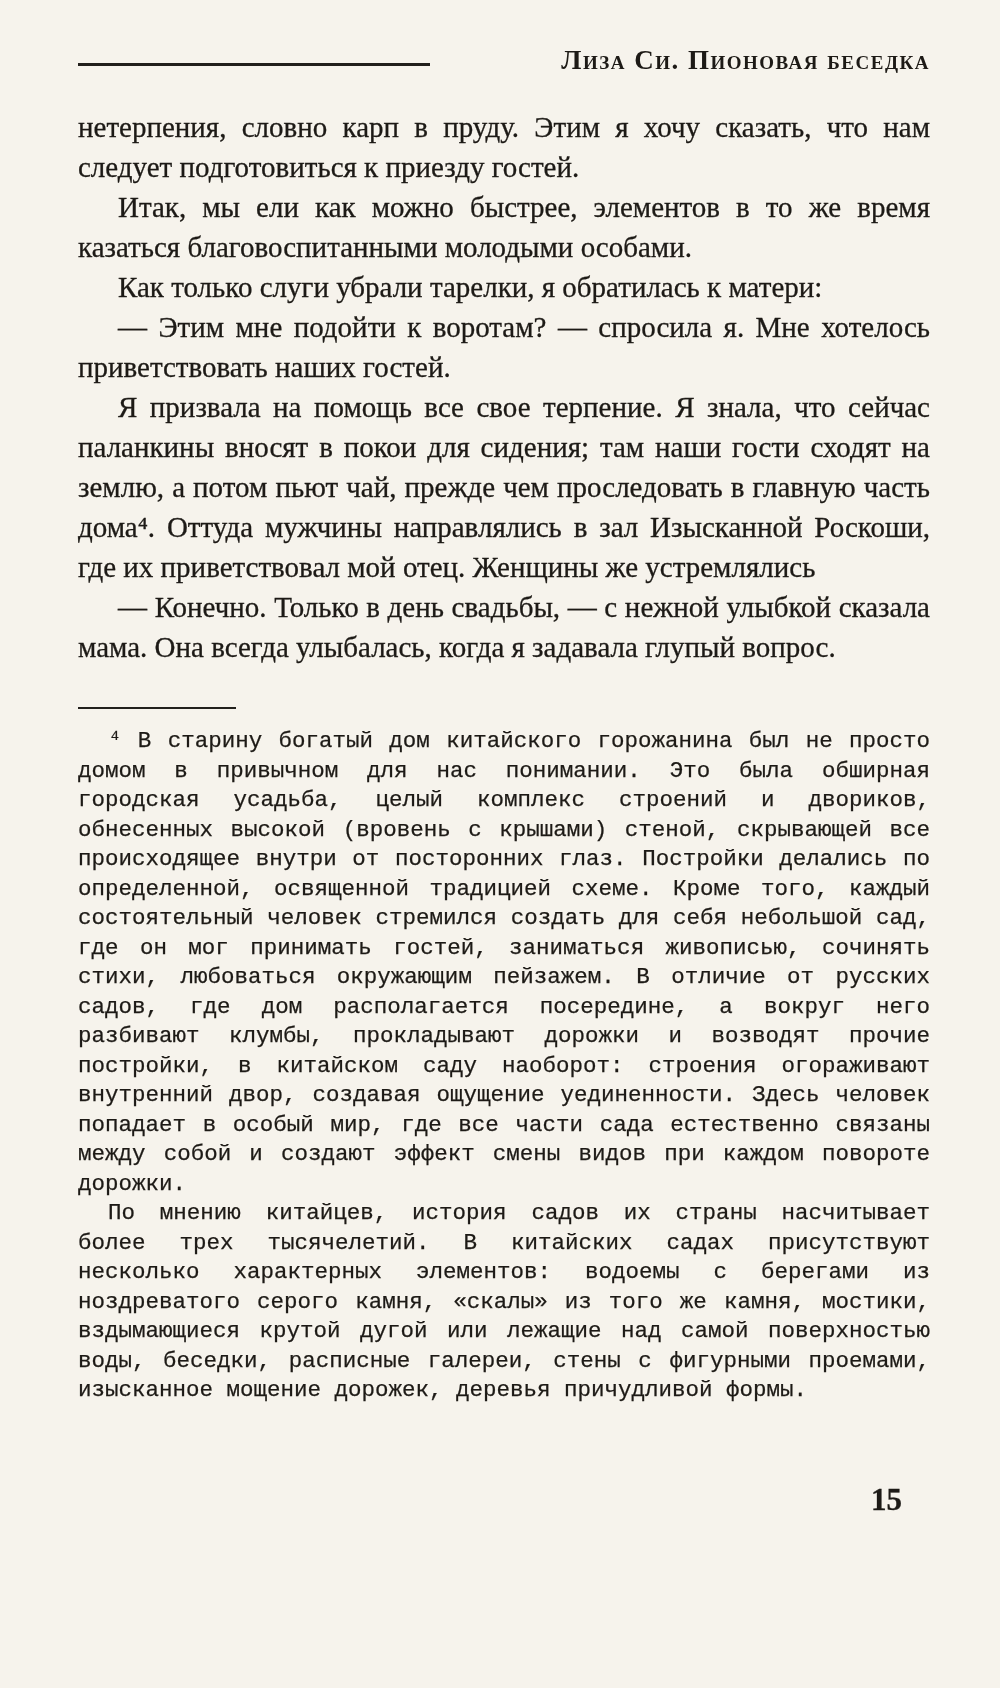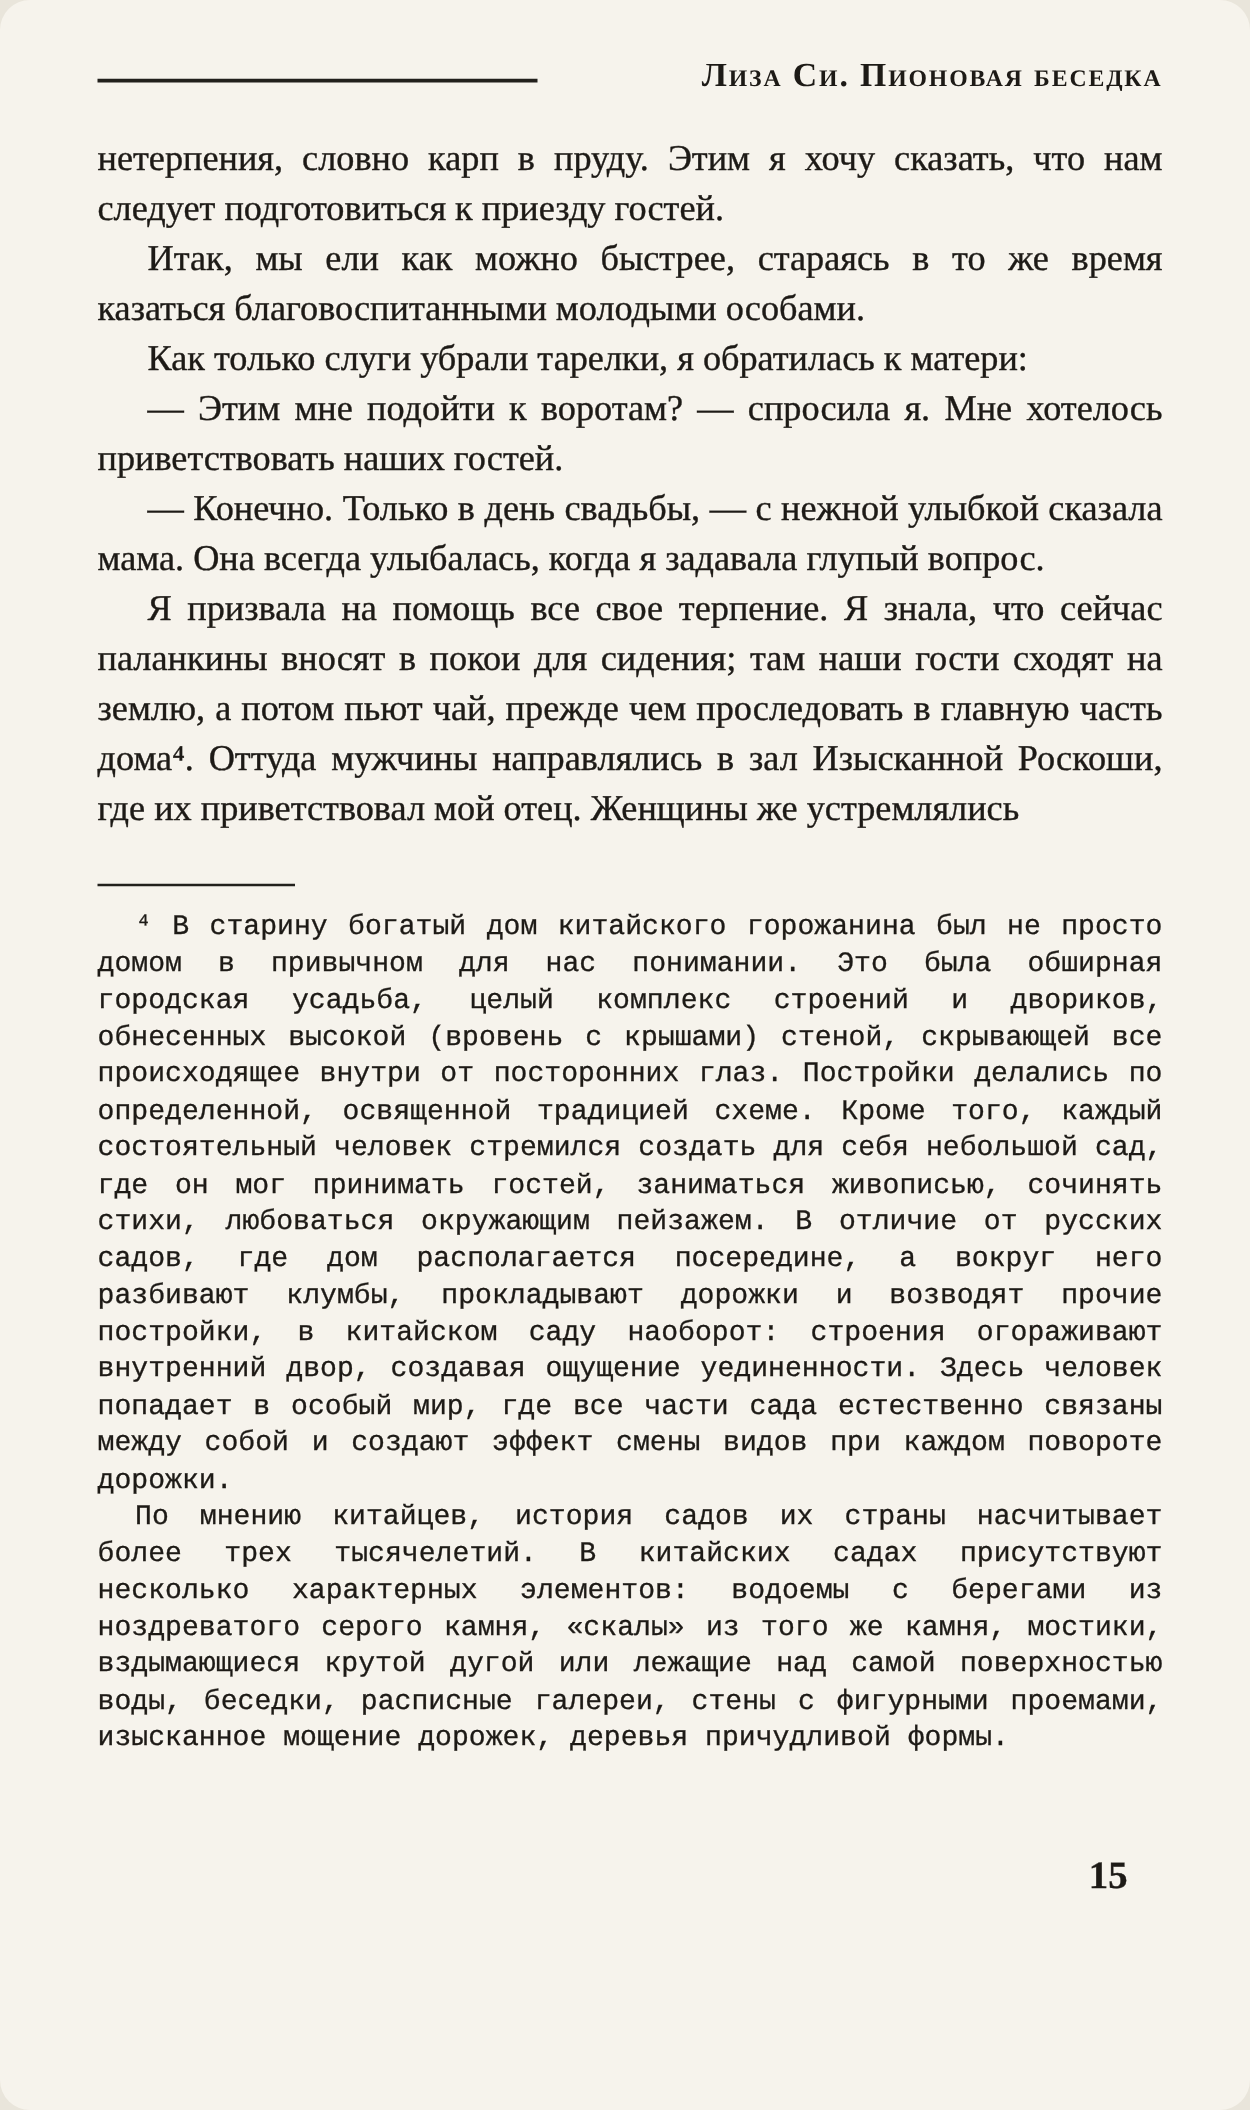--- a/index.html
+++ b/index.html
@@ -9,21 +9,20 @@
     background: #e9e5db;
   }
   .page {
     position: relative;
     width: 1000px;
     height: 1688px;
     background: #f6f3ec;
     color: #1d1a16;
     padding: 42px 70px 18px 78px;
     overflow: hidden;
-    border-radius: 24px;
   }
   
   .running-head {
     display: flex;
     align-items: center;
     gap: 34px;
     height: 36px;
     margin-bottom: 24px;
   }
   .head-rule {
@@ -78,25 +77,25 @@
 
 <div class="page">
 
   <header class="running-head">
     <span class="head-rule"></span>
     <span class="head-title">Лиза Си. Пионовая беседка</span>
   </header>
 
   <main class="body-text">
     <p class="para no-indent">нетерпения, словно карп в пруду. Этим я хочу сказать, что нам следует подготовиться к приезду гостей.</p>
-    <p class="para">Итак, мы ели как можно быстрее, стараясь в то же время казаться благовоспитанными молодыми особами.</p>
+    <p class="para">Итак, мы ели как можно быстрее, элементов в то же время казаться благовоспитанными молодыми особами.</p>
     <p class="para">Как только слуги убрали тарелки, я обратилась к матери:</p>
     <p class="para">— Этим мне подойти к воротам? — спросила я. Мне хотелось приветствовать наших гостей.</p>
+    <p class="para">Я призвала на помощь все свое терпение. Я знала, что сейчас паланкины вносят в покои для сидения; там наши гости сходят на землю, а потом пьют чай, прежде чем проследовать в главную часть дома⁴. Оттуда мужчины направлялись в зал Изысканной Роскоши, где их приветствовал мой отец. Женщины же устремлялись</p>
     <p class="para">— Конечно. Только в день свадьбы, — с нежной улыбкой сказала мама. Она всегда улыбалась, когда я задавала глупый вопрос.</p>
-    <p class="para">Я призвала на помощь все свое терпение. Я знала, что сейчас паланкины вносят в покои для сидения; там наши гости сходят на землю, а потом пьют чай, прежде чем проследовать в главную часть дома⁴. Оттуда мужчины направлялись в зал Изысканной Роскоши, где их приветствовал мой отец. Женщины же устремлялись</p>
   </main>
 
   <div class="footnote-rule"></div>
 
   <section class="footnote">
     <p class="fn-para">⁴ В старину богатый дом китайского горожанина был не просто домом в привычном для нас понимании. Это была обширная городская усадьба, целый комплекс строений и двориков, обнесенных высокой (вровень с крышами) стеной, скрывающей все происходящее внутри от посторонних глаз. Постройки делались по определенной, освященной традицией схеме. Кроме того, каждый состоятельный человек стремился создать для себя небольшой сад, где он мог принимать гостей, заниматься живописью, сочинять стихи, любоваться окружающим пейзажем. В отличие от русских садов, где дом располагается посередине, а вокруг него разбивают клумбы, прокладывают дорожки и возводят прочие постройки, в китайском саду наоборот: строения огораживают внутренний двор, создавая ощущение уединенности. Здесь человек попадает в особый мир, где все части сада естественно связаны между собой и создают эффект смены видов при каждом повороте дорожки.</p>
     <p class="fn-para">По мнению китайцев, история садов их страны насчитывает более трех тысячелетий. В китайских садах присутствуют несколько характерных элементов: водоемы с берегами из ноздреватого серого камня, «скалы» из того же камня, мостики, вздымающиеся крутой дугой или лежащие над самой поверхностью воды, беседки, расписные галереи, стены с фигурными проемами, изысканное мощение дорожек, деревья причудливой формы.</p>
   </section>
 
   <div class="page-number">15</div>

